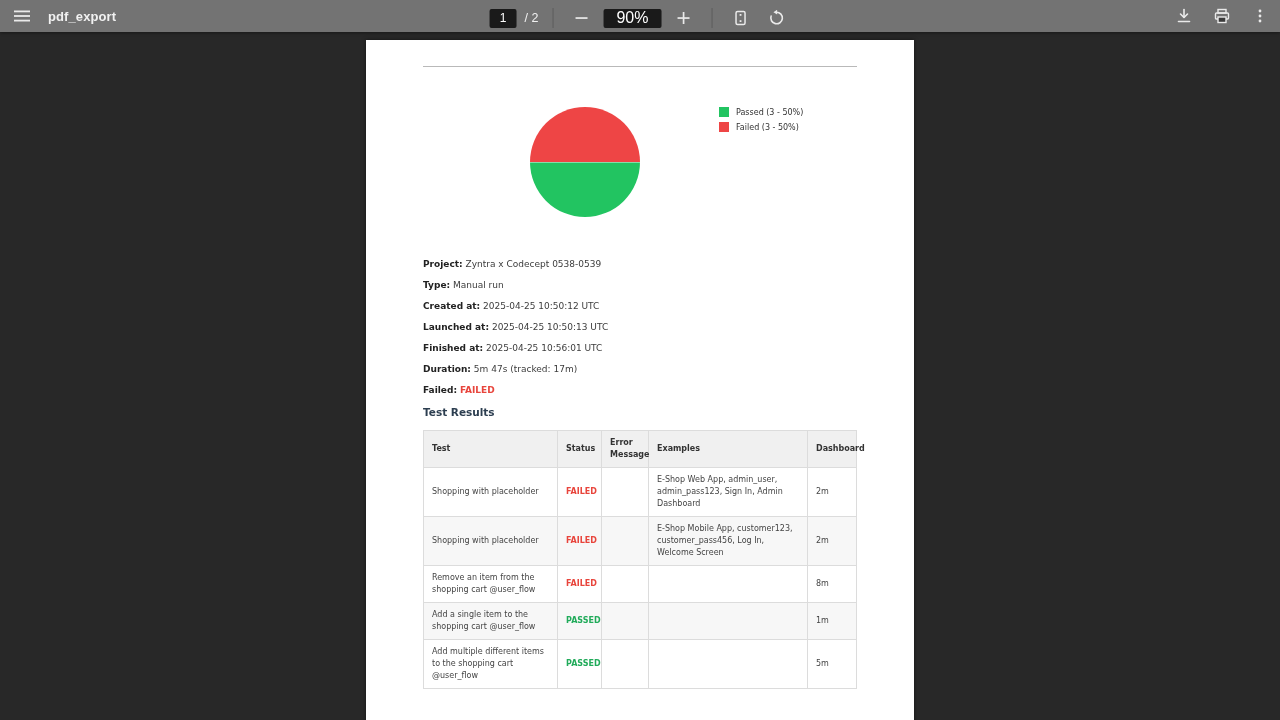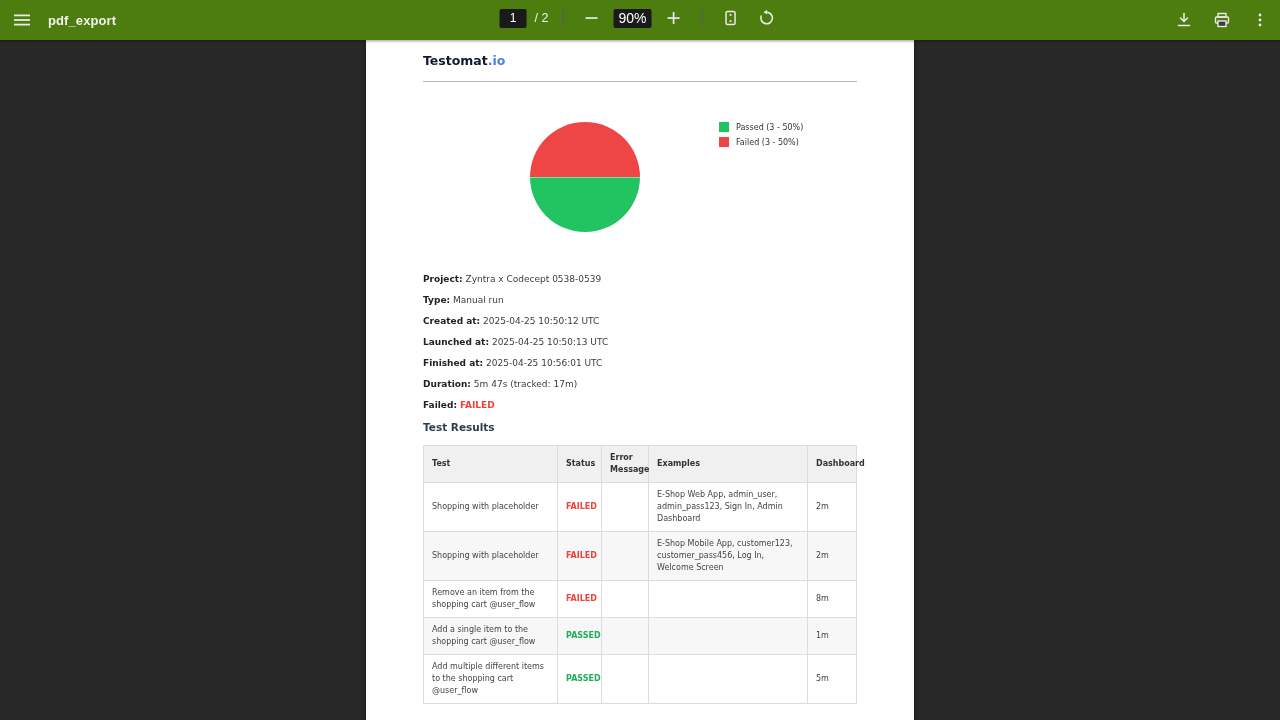--- a/index.html
+++ b/index.html
@@ -1,22 +1,22 @@
 <!DOCTYPE html>
 <html><head>
 <meta charset="utf-8">
 <style>
   * { margin:0; padding:0; box-sizing:border-box; }
   html,body { width:1280px; height:720px; overflow:hidden; }
   body { font-family:"Liberation Sans", sans-serif; background:#282828; }
 
   
   .toolbar {
-    position:fixed; top:0; left:0; right:0; height:40px;
-    background:#4d7c0f; display:flex; align-items:center;
+    position:fixed; top:0; left:0; right:0; height:32px;
+    background:#737373; display:flex; align-items:center;
     box-shadow:0 1px 3px rgba(0,0,0,.4); z-index:10;
   }
   .tb-left { display:flex; align-items:center; gap:12px; padding-left:8px; }
   .icon-btn {
     width:28px; height:28px; display:flex; align-items:center; justify-content:center;
     border:none; background:transparent; cursor:pointer; border-radius:50%;
   }
   .icon-btn svg { display:block; }
   .doc-title { color:#f1f1f1; font-size:13px; font-weight:700; letter-spacing:.1px; }
   .tb-center {
@@ -24,22 +24,22 @@
     height:36px; display:flex; align-items:center; gap:8px;
   }
   .page-input {
     width:27px; height:19px; background:#1a1a1a; border:none; border-radius:2px;
     color:#fff; font-size:12px; text-align:center; font-family:"Liberation Sans",sans-serif;
   }
   .page-count { color:#f1f1f1; font-size:12.5px; }
   .tb-sep { width:1px; height:20px; background:#5c5c5c; margin:0 6px; }
   .zoom-box {
     min-width:38px; height:19px; background:#1a1a1a; border-radius:2px;
-    color:#fff; font-size:14px; display:flex; align-items:center; justify-content:center;
-    padding:0 4px;
+    color:#fff; font-size:16px; display:flex; align-items:center; justify-content:center;
+    padding:0 13px;
   }
   .tb-right { position:absolute; right:6px; display:flex; align-items:center; gap:10px; }
 
   
   .viewer { position:absolute; top:36px; left:0; right:0; bottom:0; background:#282828; }
   .pdf-page {
     width:548px; margin:4px auto 0; background:#fff; min-height:700px;
     box-shadow:0 0 4px rgba(0,0,0,.5);
     padding:13px 57px 30px;
     font-family:"DejaVu Sans", sans-serif; color:#3c3c3c;
@@ -176,21 +176,20 @@
             </g>
           </svg>
       </span>
     </button>
   </div>
 </div>
 
 <div class="viewer">
   <div class="pdf-page">
 
-    <div class="logo"><span>Testomat</span><span class="io">.io</span></div>
 
     <hr class="title-rule">
 
     <div class="chart-row">
       <div class="pie" style="background: linear-gradient(rgb(238, 69, 69) 0px, rgb(238, 69, 69) 50%, rgb(34, 196, 97) 50%, rgb(34, 196, 97) 100%);"></div>
       <div class="legend">
         <div class="legend-item">
           <span class="legend-swatch" style="background: rgb(34, 196, 97);"></span>
           <span>Passed (3 - 50%)</span>
         </div>

